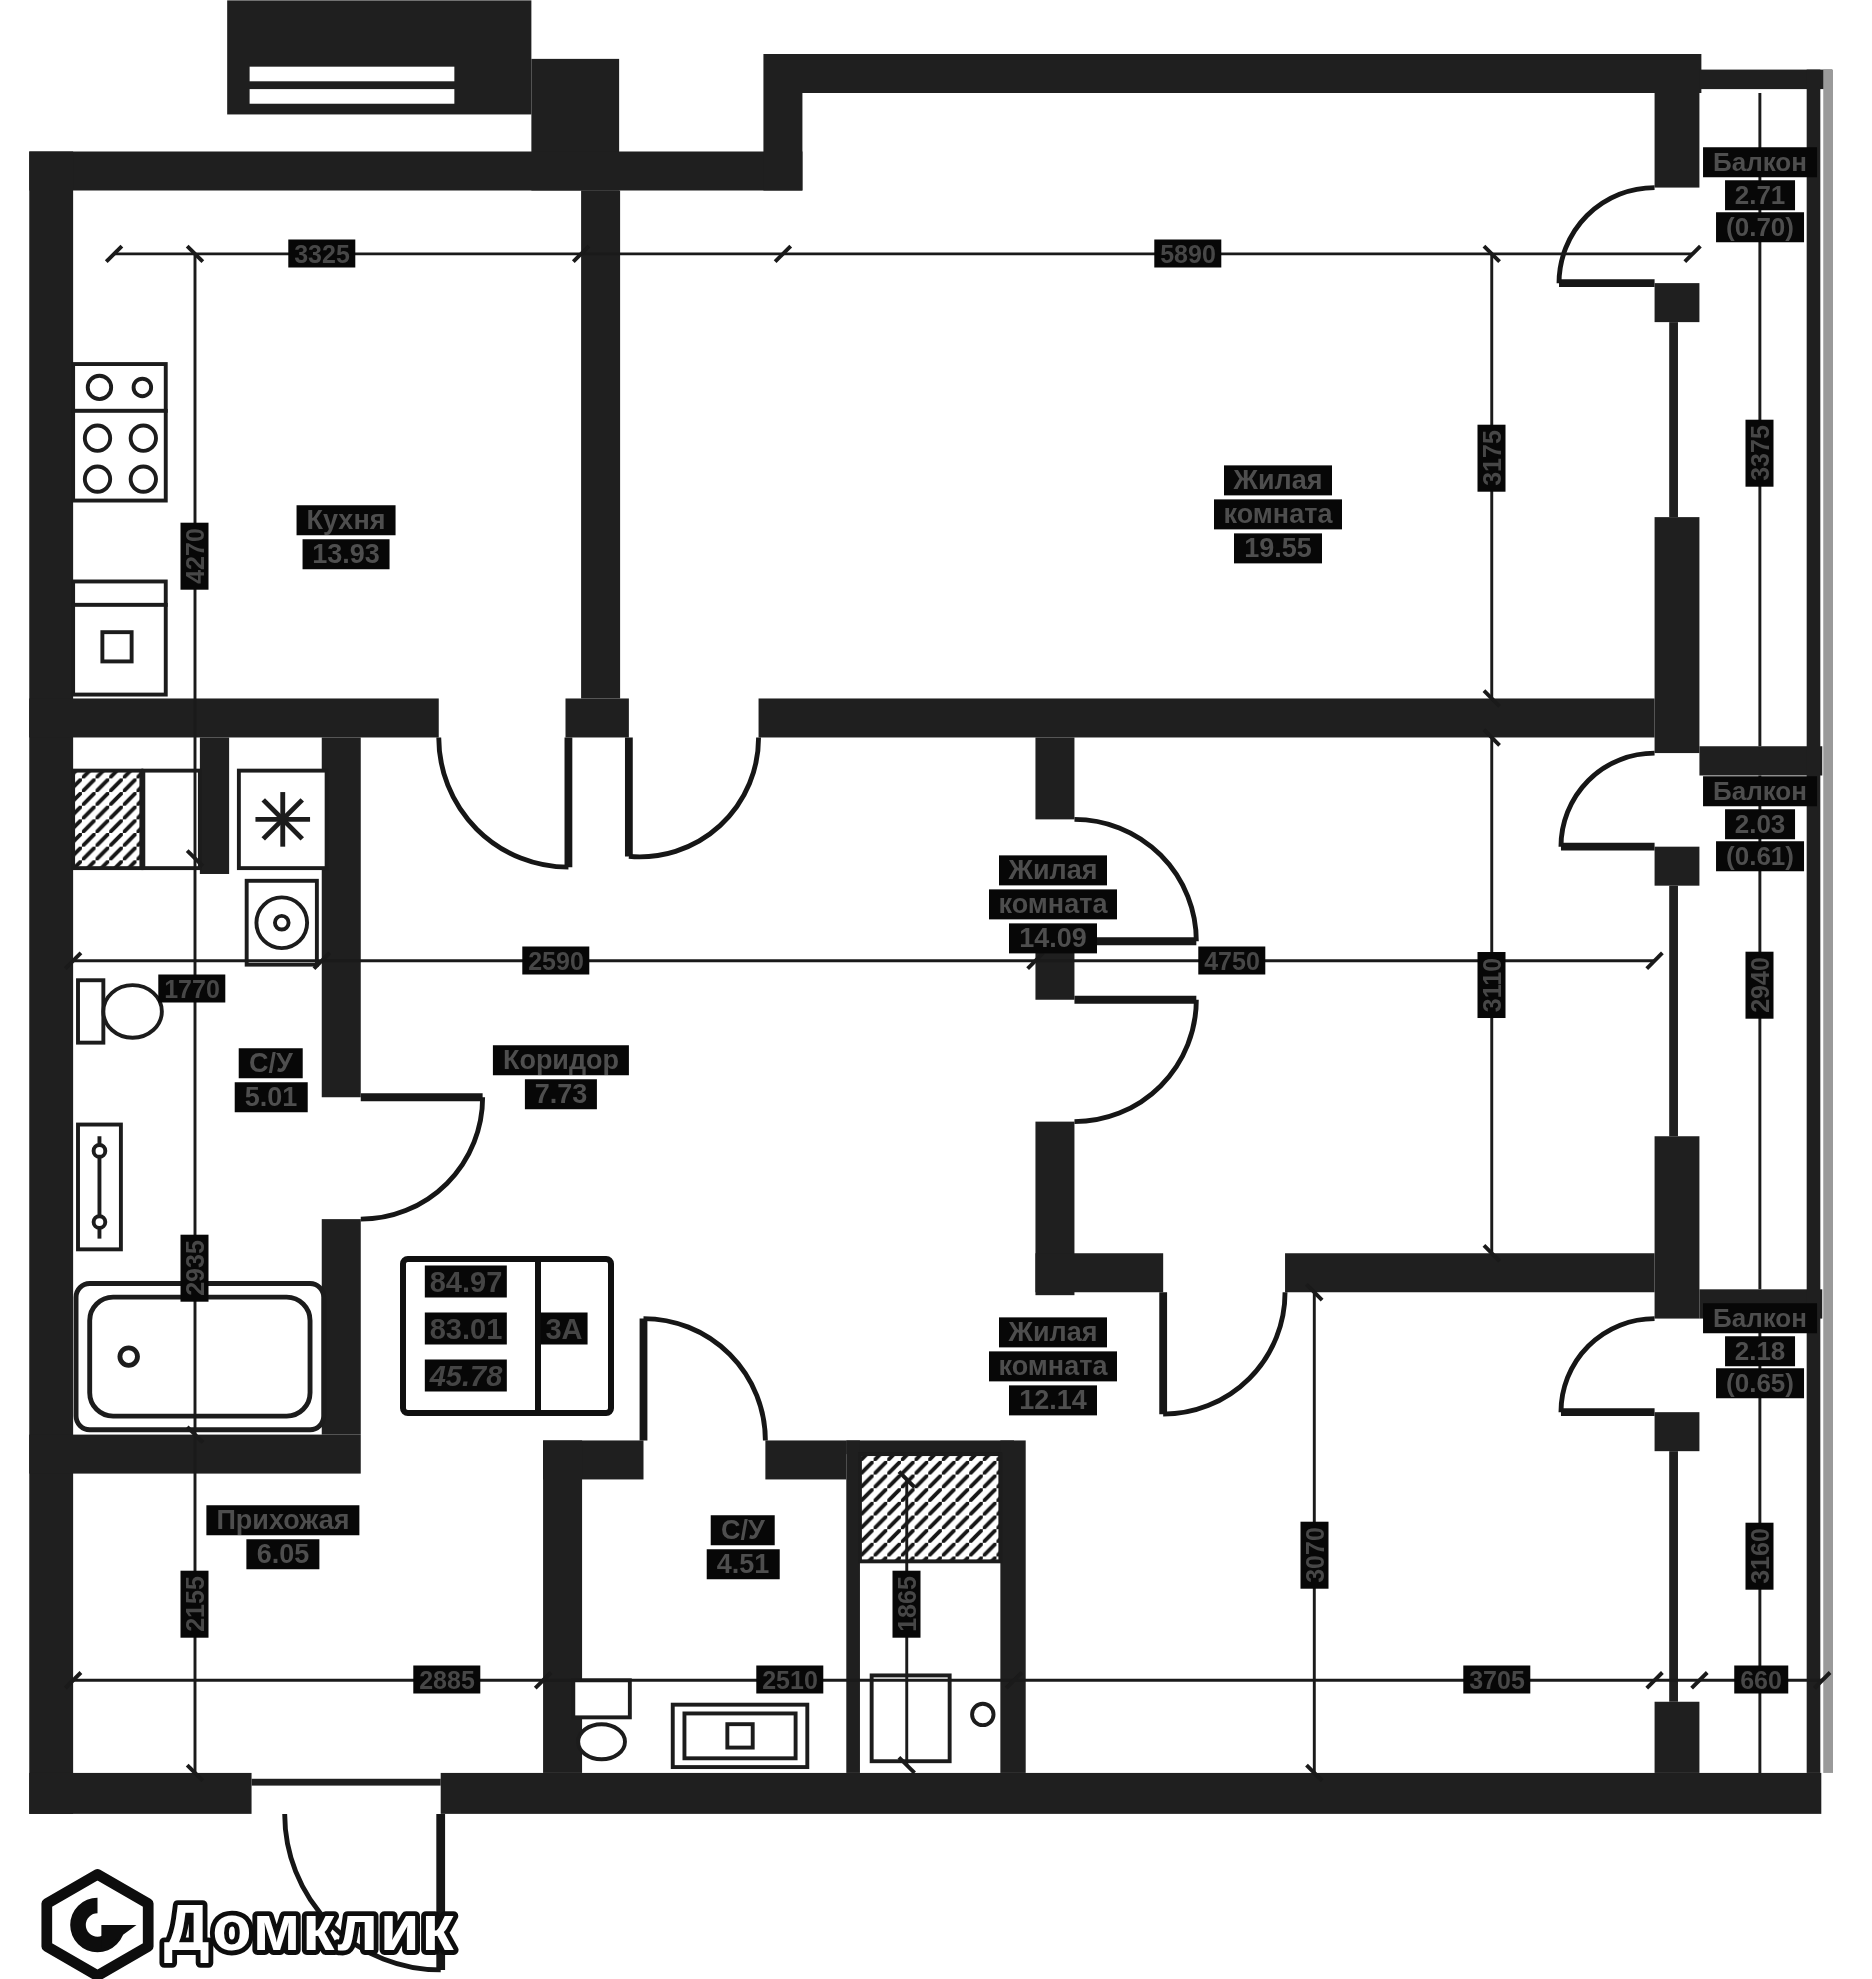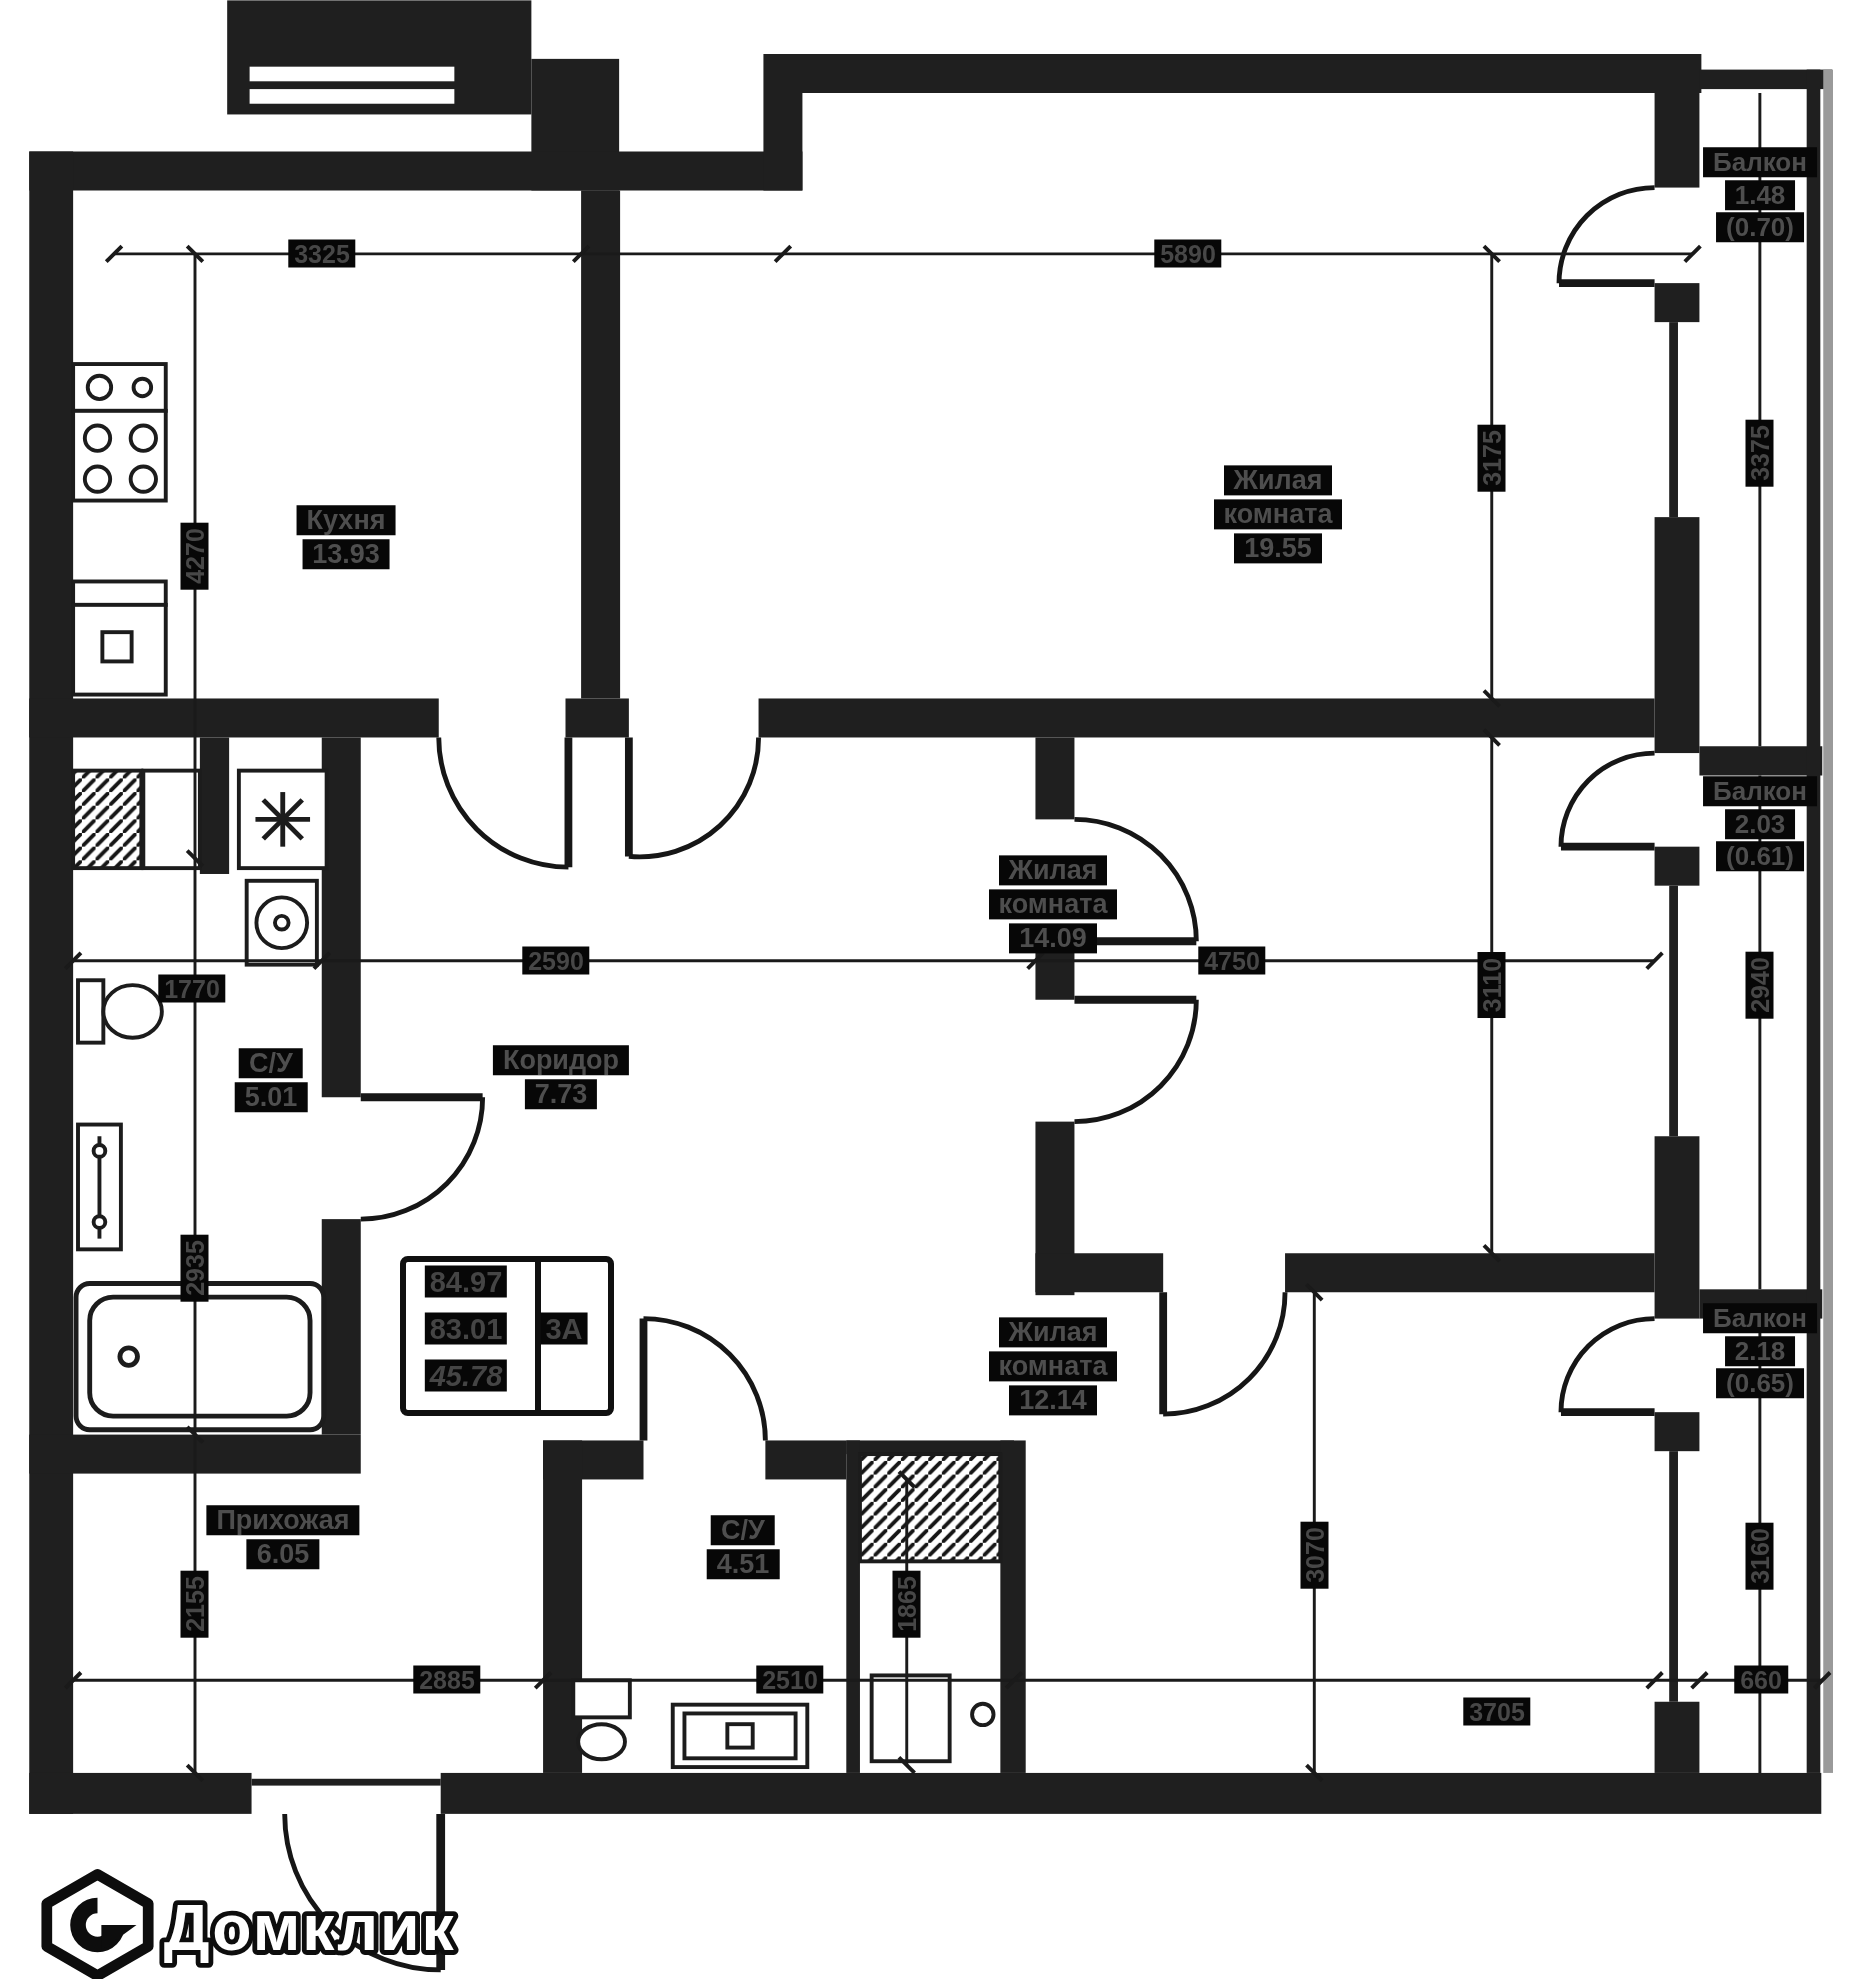--- a/index.html
+++ b/index.html
@@ -302,21 +302,21 @@
   <span class="namewrap"><span class="chip">С/У</span></span>
   <span class="chip">4.51</span>
 </div>
 <div class="lbl" style="left:283px;top:1538px;text-align:center;">
   <span class="namewrap"><span class="chip">Прихожая</span></span>
   <span class="chip">6.05</span>
 </div>
 
 <div class="lbl balc" style="left:1760px;top:195px;">
   <span class="chip">Балкон</span><br>
-  <span class="chip">1.48</span><br>
+  <span class="chip">2.71</span><br>
   <span class="chip">(0.70)</span>
 </div>
 <div class="lbl balc" style="left:1760px;top:824px;">
   <span class="chip">Балкон</span><br>
   <span class="chip">2.03</span><br>
   <span class="chip">(0.61)</span>
 </div>
 <div class="lbl balc" style="left:1760px;top:1351px;">
   <span class="chip">Балкон</span><br>
   <span class="chip">2.18</span><br>
@@ -333,21 +333,21 @@
 <div class="dim" style="left:1232px;top:961px;"><span class="chip">4750</span></div>
 <div class="dim v" style="left:1492px;top:458px;"><span class="chip">3175</span></div>
 <div class="dim v" style="left:1492px;top:985px;"><span class="chip">3110</span></div>
 <div class="dim v" style="left:1315px;top:1555px;"><span class="chip">3070</span></div>
 <div class="dim v" style="left:907px;top:1604px;"><span class="chip">1865</span></div>
 <div class="dim v" style="left:1760px;top:453px;"><span class="chip">3375</span></div>
 <div class="dim v" style="left:1760px;top:985px;"><span class="chip">2940</span></div>
 <div class="dim v" style="left:1760px;top:1556px;"><span class="chip">3160</span></div>
 <div class="dim" style="left:447px;top:1680px;"><span class="chip">2885</span></div>
 <div class="dim" style="left:790px;top:1680px;"><span class="chip">2510</span></div>
-<div class="dim" style="left:1497px;top:1680px;margin-top:32px;"><span class="chip">3705</span></div>
+<div class="dim" style="left:1497px;top:1680px;"><span class="chip">3705</span></div>
 <div class="dim" style="left:1761px;top:1680px;"><span class="chip">660</span></div>
 
 <div id="stamp">
   <div class="divider"></div>
 </div>
 <div class="stamp-val" style="left:466px;top:1282px;"><span class="chip">84.97</span></div>
 <div class="stamp-val" style="left:466px;top:1329px;"><span class="chip">83.01</span></div>
 <div class="stamp-val" style="left:564px;top:1329px;"><span class="chip">3А</span></div>
 <div class="stamp-val" style="left:466px;top:1376px;font-style:italic;"><span class="chip">45.78</span></div>
 

